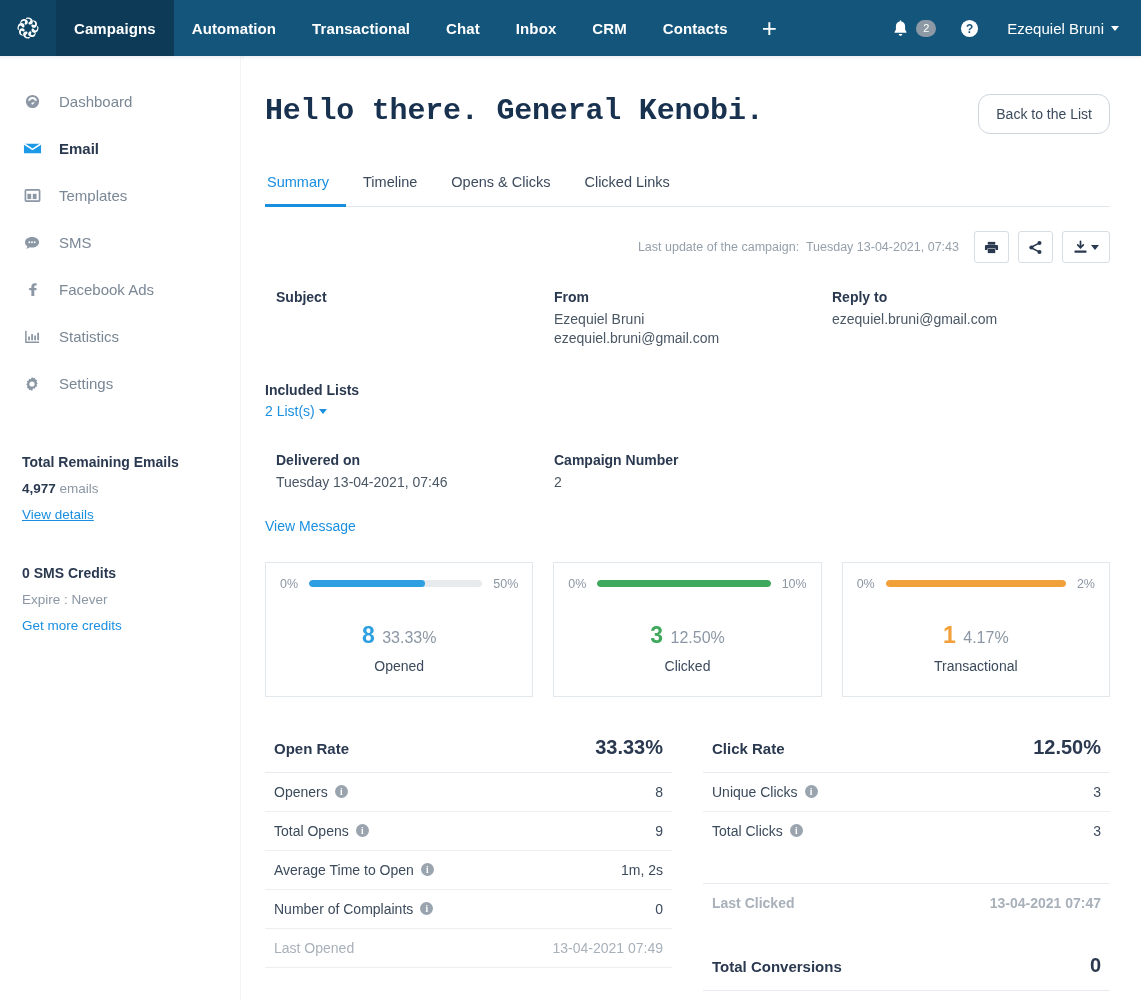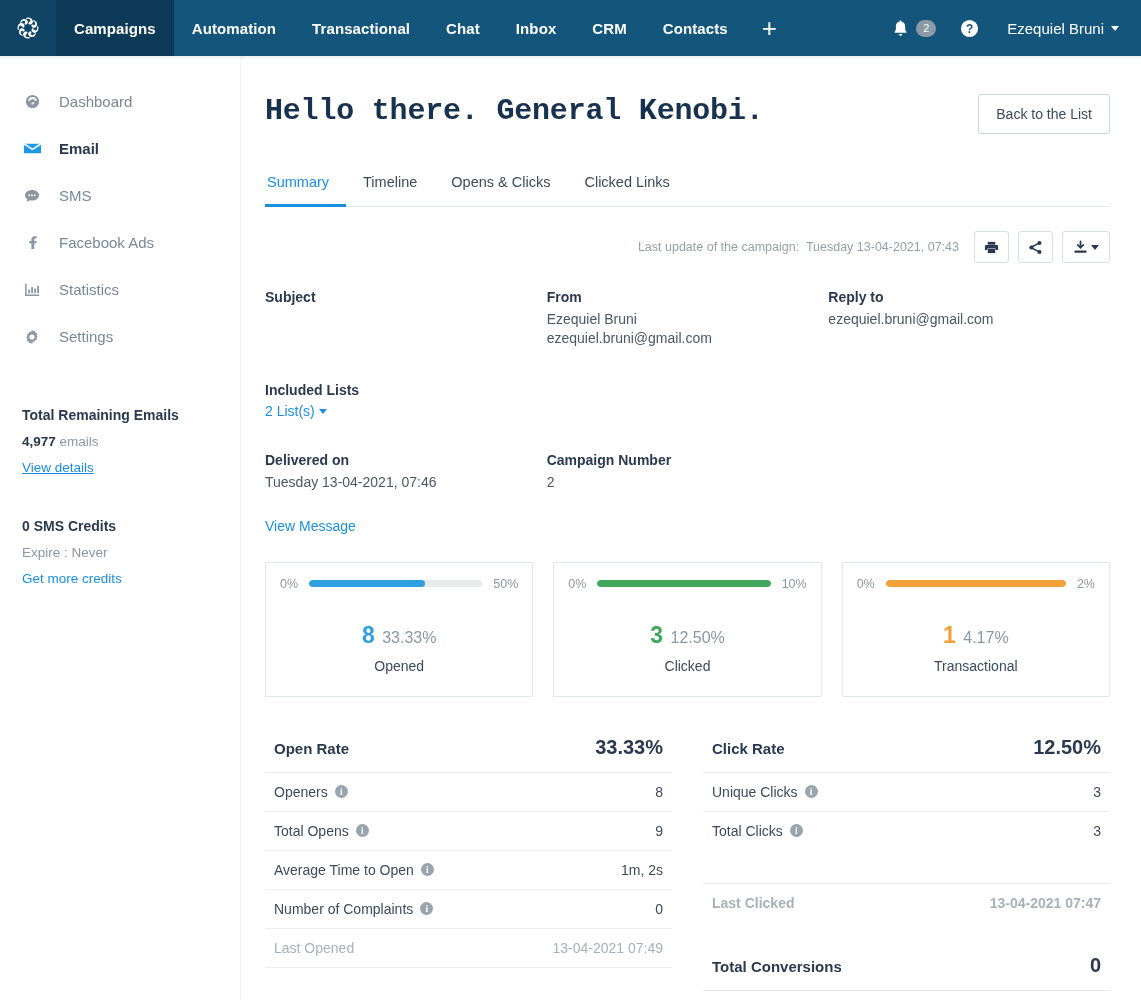--- a/index.html
+++ b/index.html
@@ -74,42 +74,42 @@
     background:linear-gradient(#dfe3e8, rgba(223,227,232,0));
     opacity:.55;
   }
   .page-head { display:flex; align-items:flex-start; justify-content:space-between; }
   .page-title {
     font-family:Liberation Mono, monospace;
     font-size:30px; font-weight:bold; color:#17314f; margin:0;
     letter-spacing:-.2px;
   }
   .btn-outline {
-    background:#fff; border:1px solid #ccd4dc; border-radius:3px;
+    background:#fff; border:1px solid #ccd4dc; border-radius:12px;
     padding:11px 17px; font-size:14px; color:#3b4a5c; cursor:pointer;
     font-family:"Liberation Sans", sans-serif;
   }
 
   .tabs { display:flex; gap:0; margin-top:39px; border-bottom:1px solid #e3e8ec; }
   .tab {
     padding:0 17px 14px; font-size:14.5px; color:#3b4a5c; cursor:pointer;
     position:relative; top:1px;
   }
   .tab:first-child { padding-left:2px; }
   .tab.active { color:#1a8fe0; border-bottom:3px solid #1a8fe0; }
 
   .update-row { display:flex; align-items:center; justify-content:flex-end; gap:9px; margin-top:24px; }
   .update-text { font-size:12.5px; color:#95a0ab; margin-right:6px; }
   .icon-btn {
     width:35px; height:32px; border:1px solid #d6dde3; border-radius:3px; background:#fff;
     display:flex; align-items:center; justify-content:center; cursor:pointer;
   }
   .icon-btn.wide { width:48px; gap:3px; }
 
-  .meta-grid { display:flex; margin-top:26px; }
+  .meta-grid { display:flex; margin-top:26px;margin-left:11px; }
   .meta-col { flex:1 1 0; min-width:0; }
   .meta-col.c2 { flex:1 1 0; }
   .meta-label { font-size:14px; font-weight:bold; color:#2a3950; margin-bottom:5px; }
   .meta-val { font-size:14px; color:#4a5765; line-height:1.38; }
   .meta-block { margin-top:33px; }
   .link-blue { color:#1a8fe0; font-size:14px; cursor:pointer; }
   .dd-caret { display:inline-block; width:0;height:0;border-left:4px solid transparent;border-right:4px solid transparent;border-top:5px solid #1a8fe0; margin-left:4px; position:relative; top:-2px;}
 
   
   .cards { display:flex; gap:20px; margin-top:27px; }
@@ -238,20 +238,30 @@
     <div class="side-item active">
       <span class="sicon">
         <svg width="19" height="19" viewBox="0 0 20 20">
             <path d="M1 5h18v10H1z" fill="#1c9ae8"></path>
             <path d="M1 5l9 6 9-6" fill="none" stroke="#ffffff" stroke-width="1.6"></path>
           </svg>
       </span>
       <span>Email</span>
     </div>
 
+    <div class="side-item">
+      <span class="sicon">
+        <svg width="17" height="17" viewBox="0 0 18 18">
+            <rect x="1.5" y="3" width="15" height="12" rx="1" fill="none" stroke="currentColor" stroke-width="1.8"></rect>
+            <rect x="3.6" y="7.2" width="4" height="5.6" fill="currentColor"></rect>
+            <rect x="9.3" y="7.2" width="4" height="5.6" fill="currentColor"></rect>
+          </svg>
+      </span>
+      <span>Templates</span>
+    </div>
 
     <div class="side-item">
       <span class="sicon">
         <svg width="18" height="18" viewBox="0 0 18 18">
             <path d="M9 3C5.1 3 2 5.3 2 8.2c0 1.6.9 3 2.4 4-.1.9-.5 1.8-1.1 2.5 1.3-.2 2.4-.7 3.3-1.4.8.2 1.6.3 2.4.3 3.9 0 7-2.3 7-5.4S12.9 3 9 3z" fill="currentColor"></path>
             <circle cx="6.3" cy="8.2" r=".95" fill="#fff"></circle>
             <circle cx="9" cy="8.2" r=".95" fill="#fff"></circle>
             <circle cx="11.7" cy="8.2" r=".95" fill="#fff"></circle>
           </svg>
       </span>

